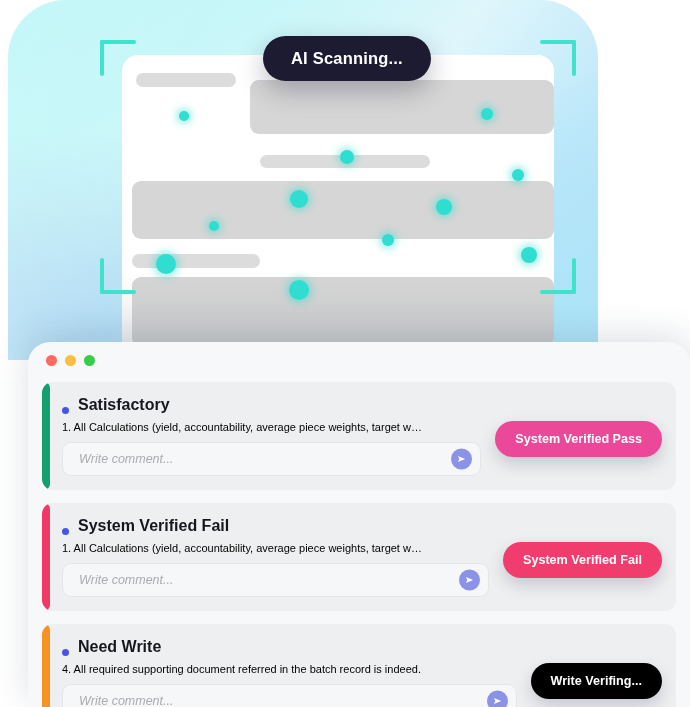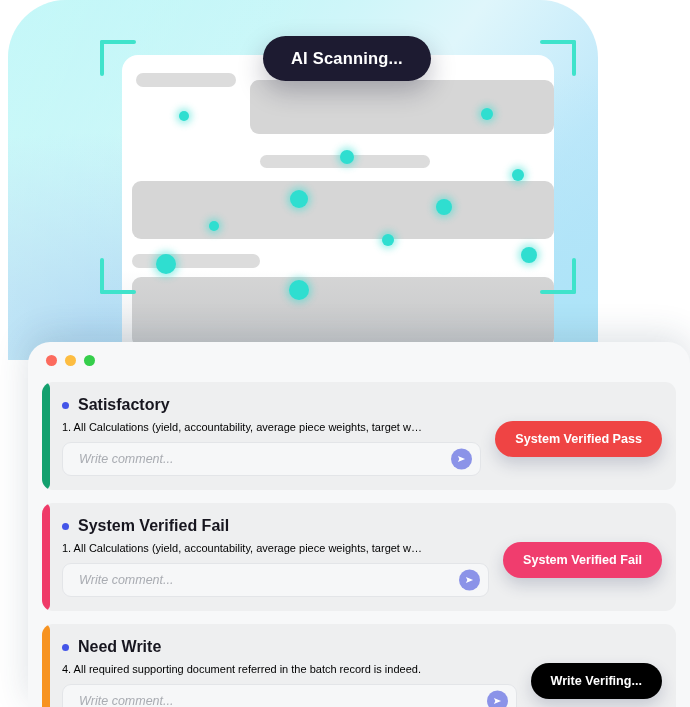--- a/index.html
+++ b/index.html
@@ -115,21 +115,21 @@
     overflow:hidden;
     min-height:96px;
   }
   .row .accent {
     position:absolute; left:0; top:0; bottom:0; width:8px;
     border-top-right-radius:6px; border-bottom-right-radius:6px;
   }
   .row-main { flex:1 1 auto; min-width:0; padding-right:14px; }
 
   .row-title {
-    display:flex; align-items:center; gap:9px;
+    display:flex; align-items:flex-end; gap:9px;
     font-size:16px; font-weight:700; color:#17161f;
     margin-bottom:7px;
   }
   .bullet { width:7px; height:7px; border-radius:50%; background:#4455e8; flex:0 0 auto; }
 
   .row-desc {
     font-size:11px; color:#000000; margin-bottom:9px;
     white-space:nowrap; overflow:hidden; text-overflow:clip;
   }
 
@@ -231,21 +231,21 @@
             <div class="row-desc">1. All Calculations (yield, accountability, average piece weights, target w…</div>
             <div class="comment">
               <span class="ph">Write comment...</span>
               <span class="send">
                 <svg width="9" height="9" viewBox="0 0 10 10">
                   <path d="M1 1.6 L9 5 L1 8.4 L2.6 5 Z" fill="#ffffff"></path>
                 </svg>
               </span>
             </div>
           </div>
-          <div class="row-action"><span class="pill" style="background: #ef4444;">System Verified Pass</span></div>
+          <div class="row-action"><span class="pill" style="background: #ec4899;">System Verified Pass</span></div>
         </div>
         <div class="row">
           <span class="accent" style="background: rgb(239, 58, 104);"></span>
           <div class="row-main">
             <div class="row-title">
               <span class="bullet"></span>
               <span>System Verified Fail</span>
             </div>
             <div class="row-desc">1. All Calculations (yield, accountability, average piece weights, target w…</div>
             <div class="comment">

